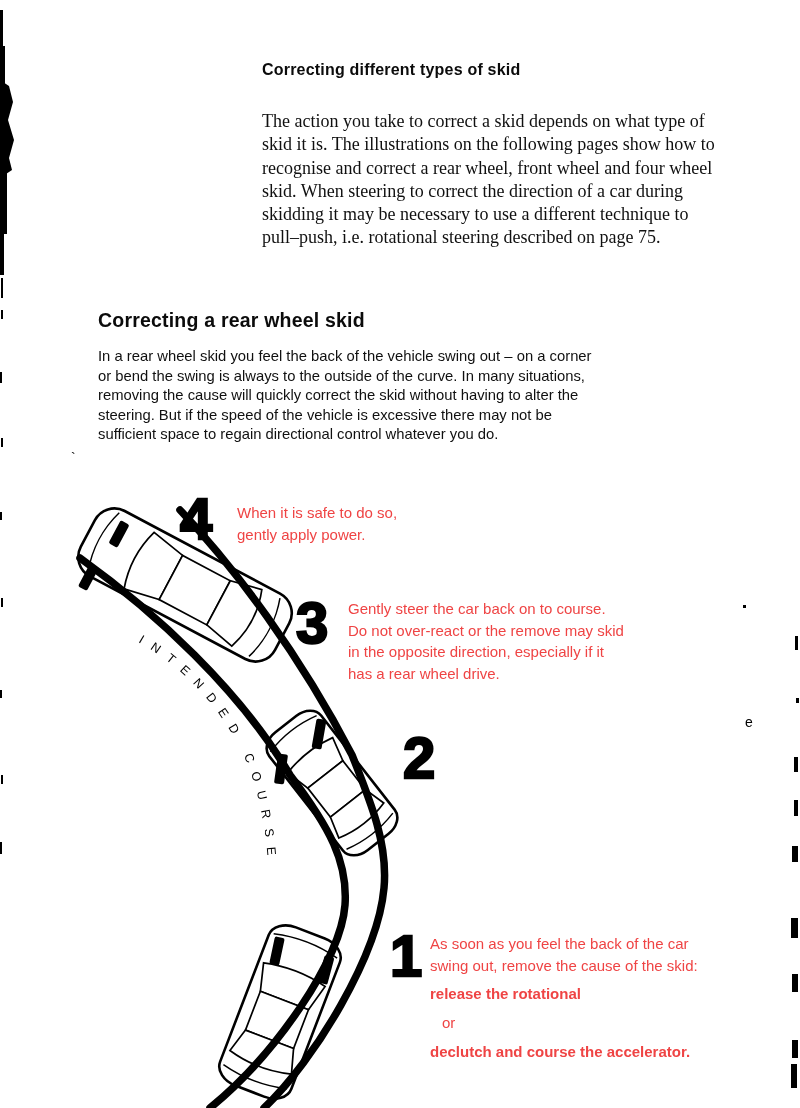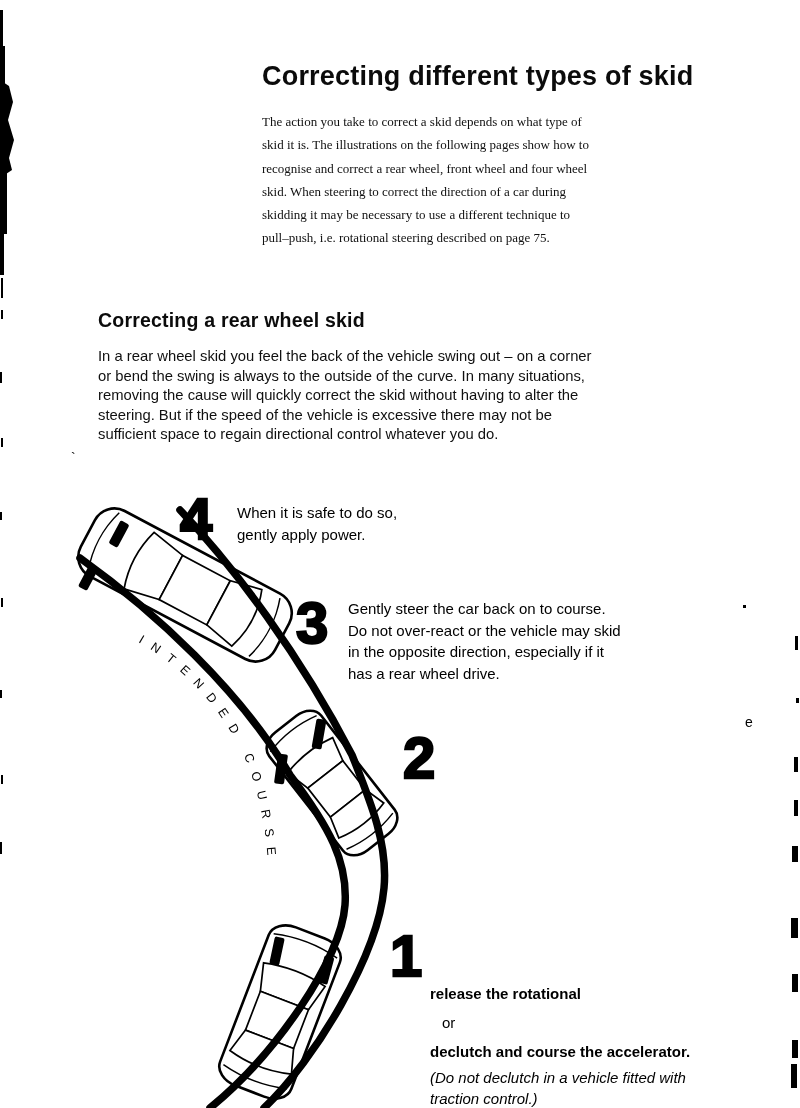--- a/index.html
+++ b/index.html
@@ -1,27 +1,27 @@
 <!DOCTYPE html>
 <html><head>
 <meta charset="utf-8">
 <style>
   html,body{margin:0;padding:0;background:#e8e8e8}
   #page{position:relative;width:800px;height:1108px;background:#fff;overflow:hidden;
         font-family:"Liberation Sans",sans-serif;color:#0b0b0b}
   .abs{position:absolute}
   .pre{white-space:pre-line}
-  #title{left:262px;top:61px;font-size:27px;font-weight:bold;letter-spacing:.2px}
-  #intro{left:262px;top:110px;width:530px;font-size:13px;line-height:23.3px;
+  #title{left:262px;top:61px;font-size:16px;font-weight:bold;letter-spacing:.2px}
+  #intro{left:262px;top:110px;width:530px;font-size:18px;line-height:23.3px;
          font-family:"Liberation Serif",serif;color:#101010}
   #sec-head{left:98px;top:309px;font-size:19.5px;font-weight:bold;letter-spacing:.2px}
   #sec-body{left:98px;top:347px;width:560px;font-size:14.8px;line-height:19.6px;color:#101010}
   .step-num{font-family:"Liberation Sans",sans-serif;font-weight:bold;font-size:58px;line-height:50px;
             -webkit-text-stroke:2.4px #000;letter-spacing:-2px;color:#000}
-  .step-text{font-size:15px;line-height:21.5px;color:#000000}
+  .step-text{font-size:15px;line-height:21.5px;color:#ef4444}
   .bold{font-weight:bold}
   .italic{font-style:italic}
   #stray-tick{left:71px;top:450px;font-size:14px;color:#000}
   #stray-letter{left:745px;top:714px;font-size:14px;color:#000;font-family:"Liberation Sans",sans-serif}
   svg{display:block}
 </style>
 </head>
 <body>
 
 <div id="page">
@@ -106,29 +106,29 @@
 removing the cause will quickly correct the skid without having to alter the
 steering. But if the speed of the vehicle is excessive there may not be
 sufficient space to regain directional control whatever you do.</div>
 
   <div class="abs step-num" style="left:180px;top:494px">4</div>
   <div class="abs pre step-text" style="left:237px;top:502px">When it is safe to do so,
 gently apply power.</div>
 
   <div class="abs step-num" style="left:296px;top:598px">3</div>
   <div class="abs pre step-text" style="left:348px;top:598px">Gently steer the car back on to course.
-Do not over-react or the vehicle may skid
+Do not over-react or the remove may skid
 in the opposite direction, especially if it
 has a rear wheel drive.</div>
 
   <div class="abs step-num" style="left:403px;top:733px">2</div>
 
   <div class="abs step-num" style="left:390px;top:931px">1</div>
+  <div class="abs pre step-text" style="left:430px;top:933px">As soon as you feel the back of the car
+swing out, remove the cause of the skid:</div>
   <div class="abs step-text bold" style="left:430px;top:983px">release the rotational</div>
   <div class="abs step-text" style="left:442px;top:1012px">or</div>
   <div class="abs step-text bold" style="left:430px;top:1041px">declutch and course the accelerator.</div>
-  <div class="abs pre step-text italic" style="left:430px;top:1068px;line-height:20.5px">(Do not declutch in a vehicle fitted with
-traction control.)</div>
 
   <div class="abs" id="stray-tick">`</div>
   <div class="abs" id="stray-letter">e</div>
 
 </div>
 
 </body></html>

